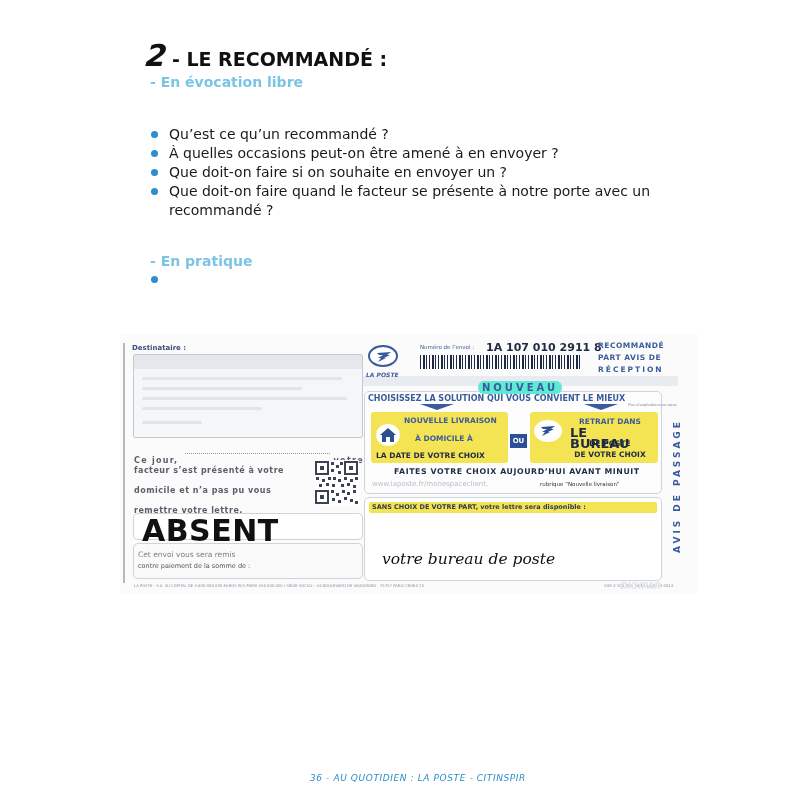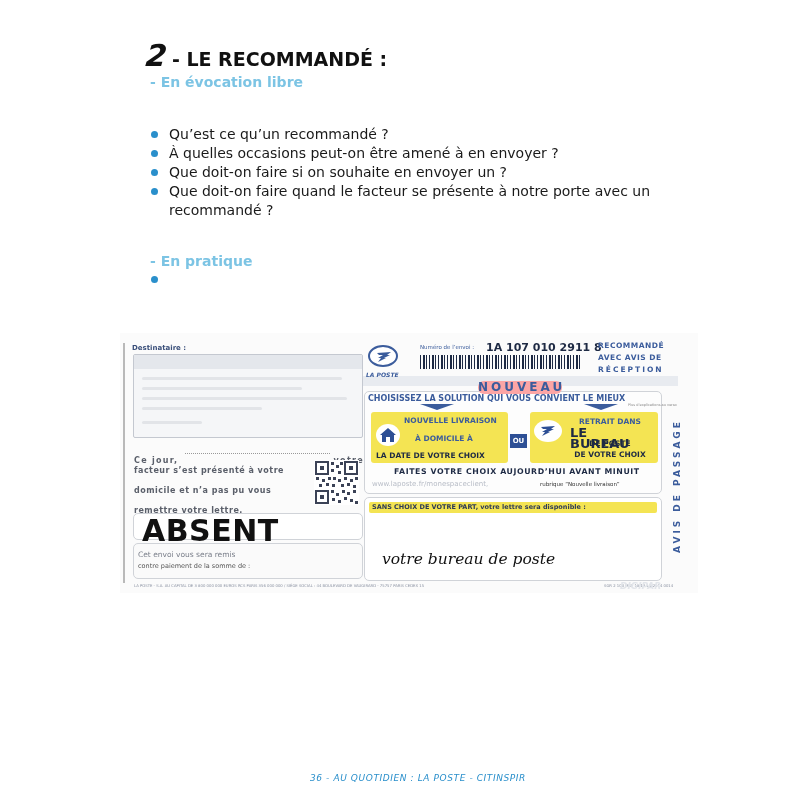--- a/index.html
+++ b/index.html
@@ -45,21 +45,21 @@
     .lp-logo svg { position: absolute; left: 5px; top: 4px; }
     .lp-name { position: absolute; left: 246px; top: 38px; font-size: 6px; font-style: italic; color: #3b5c9c; font-weight: bold; }
     .num-label { position: absolute; left: 300px; top: 11px; font-size: 5.5px; color: #3b5c9c; }
     .num-value { position: absolute; left: 366px; top: 8px; font-size: 11px; font-weight: bold; color: #1e2a44; }
     .barcode { position: absolute; left: 300px; top: 22px; width: 160px; height: 14px;
       background: repeating-linear-gradient(90deg, #1e2a44 0 1px, transparent 1px 3px, #1e2a44 3px 5px, transparent 5px 6px, #1e2a44 6px 7px, transparent 7px 9px); }
     .reco { position: absolute; left: 478px; top: 7px; font-size: 7.5px; font-weight: bold; color: #3b5c9c; line-height: 12px; letter-spacing: 0.5px; text-align: left; }
     .reco .spaced { letter-spacing: 2px; }
     .grey-band { position: absolute; left: 240px; top: 43px; width: 318px; height: 10px; background: #e8ebf0; }
 
-    .nouveau { position: absolute; left: 358px; top: 48px; width: 84px; height: 13px; background: #fca5a5; border-radius: 6px; text-align: center; font-size: 12px; font-weight: bold; color: #3b5c9c; letter-spacing: 3px; line-height: 13px; }
+    .nouveau { position: absolute; left: 358px; top: 48px; width: 84px; height: 13px; background: #5eead4; border-radius: 6px; text-align: center; font-size: 10px; font-weight: bold; color: #3b5c9c; letter-spacing: 3px; line-height: 13px; }
     .choice-box { position: absolute; left: 244px; top: 58px; width: 298px; height: 103px; border: 1px solid #d0d3d8; border-radius: 5px; background: #fdfdfd; }
     .choisissez { position: absolute; left: 248px; top: 61px; font-size: 8px; font-weight: bold; color: #3b5c9c; white-space: nowrap; }
     .small-note { position: absolute; left: 508px; top: 70px; font-size: 3.5px; color: #888; line-height: 4px; }
     .arrow { position: absolute; top: 71px; width: 34px; height: 6px; background: #3b5c9c; clip-path: polygon(0 0, 100% 0, 50% 100%); }
     .arrow.a1 { left: 300px; }
     .arrow.a2 { left: 464px; }
 
     .opt1 { position: absolute; left: 251px; top: 79px; width: 137px; height: 51px; background: #f4e453; border-radius: 3px; }
     .house { position: absolute; left: 256px; top: 91px; width: 24px; height: 22px; }
     .opt1-l1 { position: absolute; left: 284px; top: 83px; font-size: 7.5px; font-weight: bold; color: #3b5c9c; }
@@ -187,21 +187,21 @@
     <svg width="18" height="12" viewBox="0 0 18 12">
         <path d="M2 2 L16 1 L12 4 L15 4 L9 7 L11 7 L3 11 L6 7 L3 7 L8 4 L4 4 Z" fill="#3b5c9c"></path>
       </svg>
   </div>
   <div class="lp-name">LA POSTE</div>
   <div class="num-label">Numéro de l’envoi :</div>
   <div class="num-value">1A 107 010 2911 8</div>
   <div class="barcode"></div>
   <div class="reco">
     <div>RECOMMANDÉ</div>
-    <div>AVEC AVIS DE</div>
+    <div>PART AVIS DE</div>
     <div class="spaced">RÉCEPTION</div>
   </div>
 
   <div class="choice-box"></div>
   <div class="nouveau">NOUVEAU</div>
   <div class="choisissez">CHOISISSEZ LA SOLUTION QUI VOUS CONVIENT LE MIEUX</div>
   <div class="small-note">Plus d’explications au verso</div>
   <div class="arrow a1"></div>
   <div class="arrow a2"></div>
 

